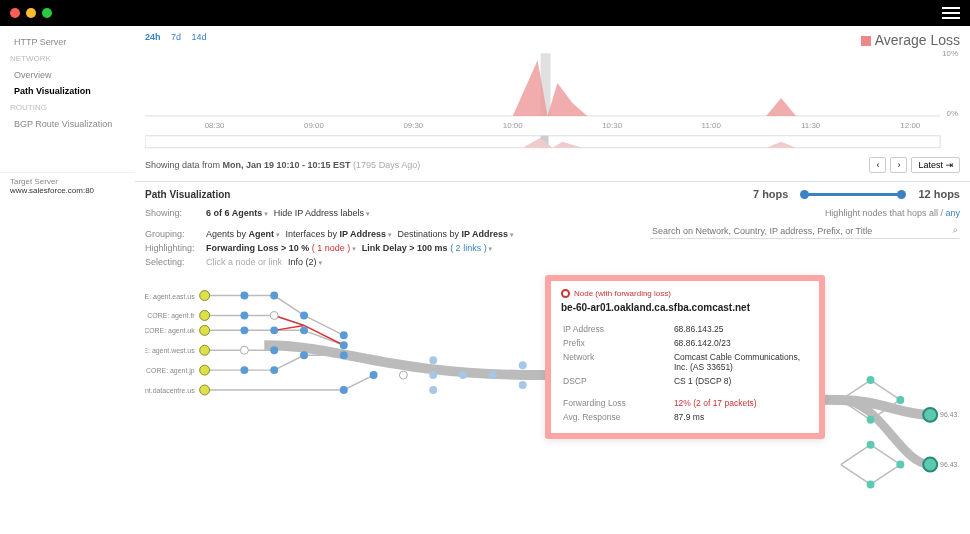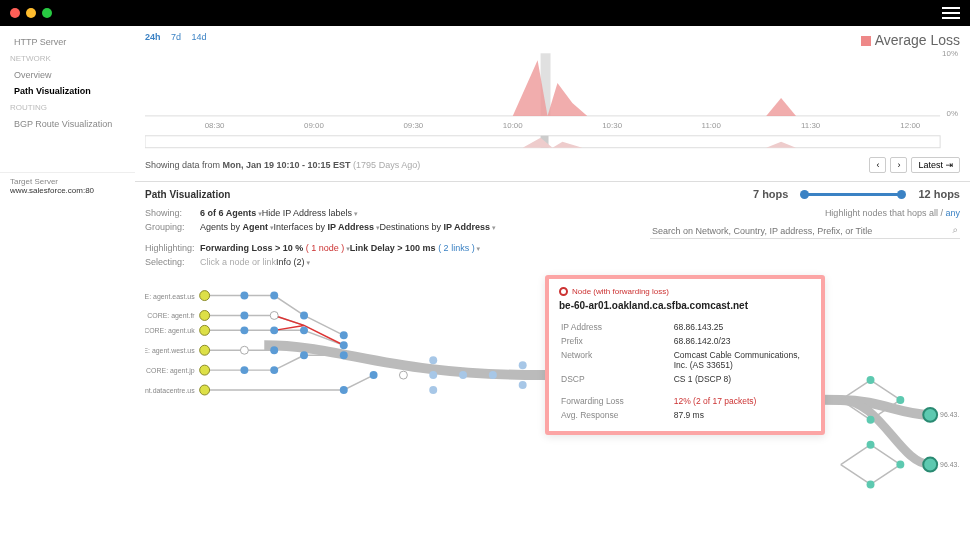--- a/index.html
+++ b/index.html
@@ -27,35 +27,35 @@
 .showing{font-size:9px;color:#555;margin-top:6px;display:flex;justify-content:space-between;align-items:center}
 .pagers{display:flex;gap:4px}
 .pbtn{border:1px solid #ccc;padding:2px 6px;font-size:9px;background:#fff;cursor:pointer;border-radius:2px}
 .divider{border-top:1px solid #ddd;margin:8px -10px 0}
 .pvhead{display:flex;justify-content:space-between;align-items:center;padding:6px 0;font-size:10px}
 .pvhead .title{font-weight:600}
 .hops{font-size:11px;color:#555;display:flex;align-items:center;gap:15px}
 .slider{width:100px;height:3px;background:#3b82c4;position:relative;border-radius:2px}
 .slider .h{position:absolute;width:9px;height:9px;background:#3b82c4;border-radius:50%;top:-3px}
 .controls{font-size:9px;color:#555}
-.controls .row{display:flex;gap:0;padding:2px 0;align-items:flex-start}
+.controls .row{display:flex;gap:6px;padding:2px 0;align-items:flex-end}
 .controls .lbl{width:55px;color:#888}
 .controls .val{color:#333}
 .controls .drop::after{content:" ▾";color:#999;font-size:7px}
 .link{color:#3b82c4;cursor:pointer}
 .red-t{color:#c33}
 .hl-right{margin-left:auto;color:#888}
 .search{position:relative;margin-top:2px}
 .search input{width:310px;border:none;border-bottom:1px solid #ddd;font-size:9px;padding:2px 14px 2px 2px;color:#999}
 .search .mag{position:absolute;right:2px;top:0;color:#999;font-size:10px}
 .topo{position:relative;height:230px;margin-top:6px}
 .topo svg{width:100%;height:100%}
 .agent-lbl{fill:#888;font-size:7px;text-anchor:end}
 .dest-lbl{fill:#888;font-size:7px}
-.tooltip{position:absolute;left:400px;top:0;width:280px;background:#fff;border:4px solid #fca5a5;border-radius:3px;box-shadow:0 2px 8px rgba(0,0,0,.1);padding:8px 10px;font-size:9px}
+.tooltip{position:absolute;left:400px;top:0;width:280px;background:#fff;border:6px solid #fca5a5;border-radius:3px;box-shadow:0 2px 8px rgba(0,0,0,.1);padding:8px 10px;font-size:9px}
 .tooltip .tt-head{color:#c33;font-size:8px;display:flex;align-items:center;gap:4px}
 .tooltip .tt-head .ring{width:9px;height:9px;border:2px solid #c33;border-radius:50%}
 .tooltip .tt-title{font-weight:700;font-size:10px;margin:4px 0 8px;color:#222}
 .tooltip table{width:100%;font-size:8.5px}
 .tooltip td{padding:1px 0;vertical-align:top}
 .tooltip td:first-child{color:#888;width:45%}
 .tooltip .tt-link{color:#3b82c4;margin-top:6px;font-size:8px;cursor:pointer}
 .target{font-size:8px;color:#888;padding:4px 10px;border-top:1px solid #eee}
 .target .t{color:#333}
 </style>

